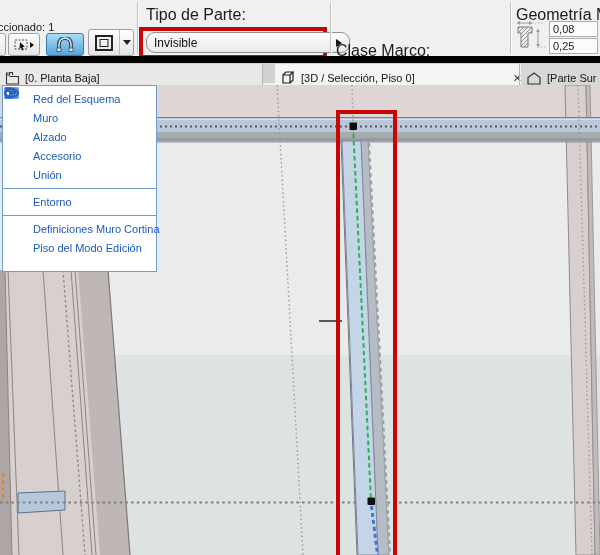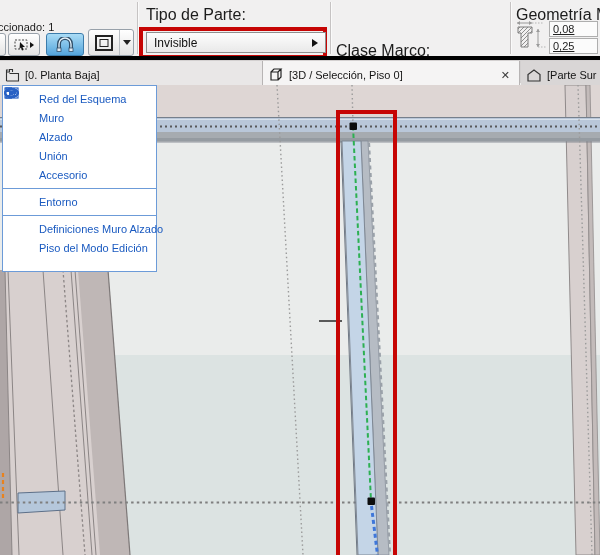--- a/index.html
+++ b/index.html
@@ -26,49 +26,49 @@
   .tri-down{width:0;height:0;border-left:4px solid transparent;border-right:4px solid transparent;
         border-top:5px solid #222;}
   .tri-right{width:0;height:0;border-top:4px solid transparent;border-bottom:4px solid transparent;
         border-left:6px solid #111;}
   .hl-red{position:absolute;left:139px;top:27px;width:188px;height:32px;box-sizing:border-box;
         border:4px solid #c60504;}
   .dd{position:absolute;box-sizing:border-box;border:1px solid #8f8f8f;
         background:linear-gradient(#fdfdfd,#e9e9e9);font-size:12px;color:#111;
         display:flex;align-items:center;}
   .dd .val{flex:1;padding-left:7px;white-space:nowrap;overflow:hidden;}
-  .dd-invisible{left:146px;top:32px;width:180px;height:21px;}
+  .dd-invisible{left:146px;top:32px;width:204px;height:21px;border-radius:9px;}
   .dd-marco{left:336px;top:30px;width:172px;height:21px;background:linear-gradient(#ffffff,#efefef);}
   .geo-field{position:absolute;left:549px;width:49px;height:16px;box-sizing:border-box;
         border:1px solid #aeaeae;background:#fbfbfb;font-family:"Liberation Sans",sans-serif;
-        font-size:11px;color:#222;padding:0 3px;text-decoration:underline;}
+        font-size:11px;color:#222;padding:0 3px;}
   .geo-icon{position:absolute;left:512px;top:19px;}
 
   
   .tabbar{position:absolute;left:0;top:56px;width:600px;height:27px;background:#d3d0d0;
-        border-top:4px solid #000000;box-sizing:border-box;}
+        border-top:7px solid #000000;box-sizing:border-box;}
   .tab{position:absolute;top:1px;height:28px;display:flex;align-items:center;
         font-size:11px;color:#141414;box-sizing:border-box;}
   .tab .ticon{margin:0 5px 0 5px;flex:0 0 auto;display:flex;}
   .tab-1{left:0;width:262px;background:#e9e7e7;}
-  .tab-2{left:263px;width:256px;background:#f5f4f4;}
+  .tab-2{left:275px;width:256px;background:#f5f4f4;}
   .tab-3{left:521px;width:79px;background:#d9d6d6;}
   .tab-sep{position:absolute;top:1px;height:28px;width:1px;background:#b7b4b4;}
   .tab-close{margin-left:auto;margin-right:9px;font-size:11px;color:#3a3a3a;cursor:default;}
 
   
   .scene{position:absolute;left:0;top:85px;width:600px;height:470px;overflow:hidden;background:#eaeceb;}
   .scene svg{position:absolute;left:0;top:0;}
   .redbox{position:absolute;left:336px;top:25px;width:61px;height:460px;box-sizing:border-box;
         border:4px solid #c60504;z-index:4;}
 
   
   .pet-menu{position:absolute;left:2px;top:0;width:155px;height:187px;box-sizing:border-box;
         background:#ffffff;border:1px solid #6c9bd8;z-index:6;padding:3px 0;}
-  .mi{display:flex;align-items:center;height:19px;font-size:11px;color:#1a5ac0;white-space:nowrap;gap:6px;}
+  .mi{display:flex;align-items:center;height:19px;font-size:11px;color:#1a5ac0;white-space:nowrap;}
   .mi .micon{width:17px;height:14px;margin:0 6px 0 7px;flex:0 0 auto;display:flex;align-items:center;}
   .msep{height:1px;background:#6c9bd8;margin:4px 0 3px 0;}
 </style>
 </head>
 <body>
 
 <div id="app">
 
   <div class="toolbar">
     <div class="sel-label">ccionado: 1</div>
@@ -268,30 +268,30 @@
         </span>
         <span>Alzado</span>
       </div>
       <div class="mi">
         <span class="micon">
           <svg width="17" height="14" viewBox="0 0 17 14">
               <ellipse cx="8.5" cy="7" rx="6.5" ry="4" fill="none" stroke="#2a62c4" stroke-width="1.3"></ellipse>
               <circle cx="8.5" cy="7" r="2" fill="#2a62c4"></circle>
             </svg>
         </span>
+        <span>Accesorio</span>
+      </div>
+      <div class="mi">
+        <span class="micon">
+          <svg width="17" height="14" viewBox="0 0 17 14">
+              <ellipse cx="8.5" cy="7" rx="6.5" ry="4" fill="none" stroke="#2a62c4" stroke-width="1.3"></ellipse>
+              <circle cx="8.5" cy="7" r="2" fill="#2a62c4"></circle>
+            </svg>
+        </span>
         <span>Unión</span>
-      </div>
-      <div class="mi">
-        <span class="micon">
-          <svg width="17" height="14" viewBox="0 0 17 14">
-              <ellipse cx="8.5" cy="7" rx="6.5" ry="4" fill="none" stroke="#2a62c4" stroke-width="1.3"></ellipse>
-              <circle cx="8.5" cy="7" r="2" fill="#2a62c4"></circle>
-            </svg>
-        </span>
-        <span>Accesorio</span>
       </div>
       <div class="msep"></div>
       <div class="mi">
         <span class="micon">
           <svg width="17" height="14" viewBox="0 0 17 14">
               <ellipse cx="8.5" cy="7" rx="6.5" ry="4" fill="none" stroke="#2a62c4" stroke-width="1.3"></ellipse>
               <circle cx="8.5" cy="7" r="2" fill="#2a62c4"></circle>
             </svg>
         </span>
         <span>Entorno</span>
@@ -299,21 +299,21 @@
       <div class="msep"></div>
       <div class="mi">
         <span class="micon">
           <svg width="17" height="14" viewBox="0 0 17 14">
             <rect x="2" y="2" width="13" height="10" fill="none" stroke="#2a62c4" stroke-width="1.2"></rect>
             <line x1="2" y1="5.5" x2="15" y2="5.5" stroke="#2a62c4" stroke-width="1"></line>
             <line x1="6.5" y1="2" x2="6.5" y2="12" stroke="#2a62c4" stroke-width="1"></line>
             <line x1="11" y1="2" x2="11" y2="12" stroke="#2a62c4" stroke-width="1"></line>
           </svg>
         </span>
-        <span>Definiciones Muro Alzado</span>
+        <span>Definiciones Muro Cortina</span>
       </div>
       <div class="mi">
         <span class="micon">
           <svg width="17" height="14" viewBox="0 0 17 14">
             <path d="M9,2 H3 V12 H9" fill="none" stroke="#2a62c4" stroke-width="1.3"></path>
             <line x1="6" y1="7" x2="14" y2="7" stroke="#2a62c4" stroke-width="1.3"></line>
             <path d="M14,7 l-3,-2.5 v5 z" fill="#2a62c4"></path>
           </svg>
         </span>
         <span>Piso del Modo Edición</span>

